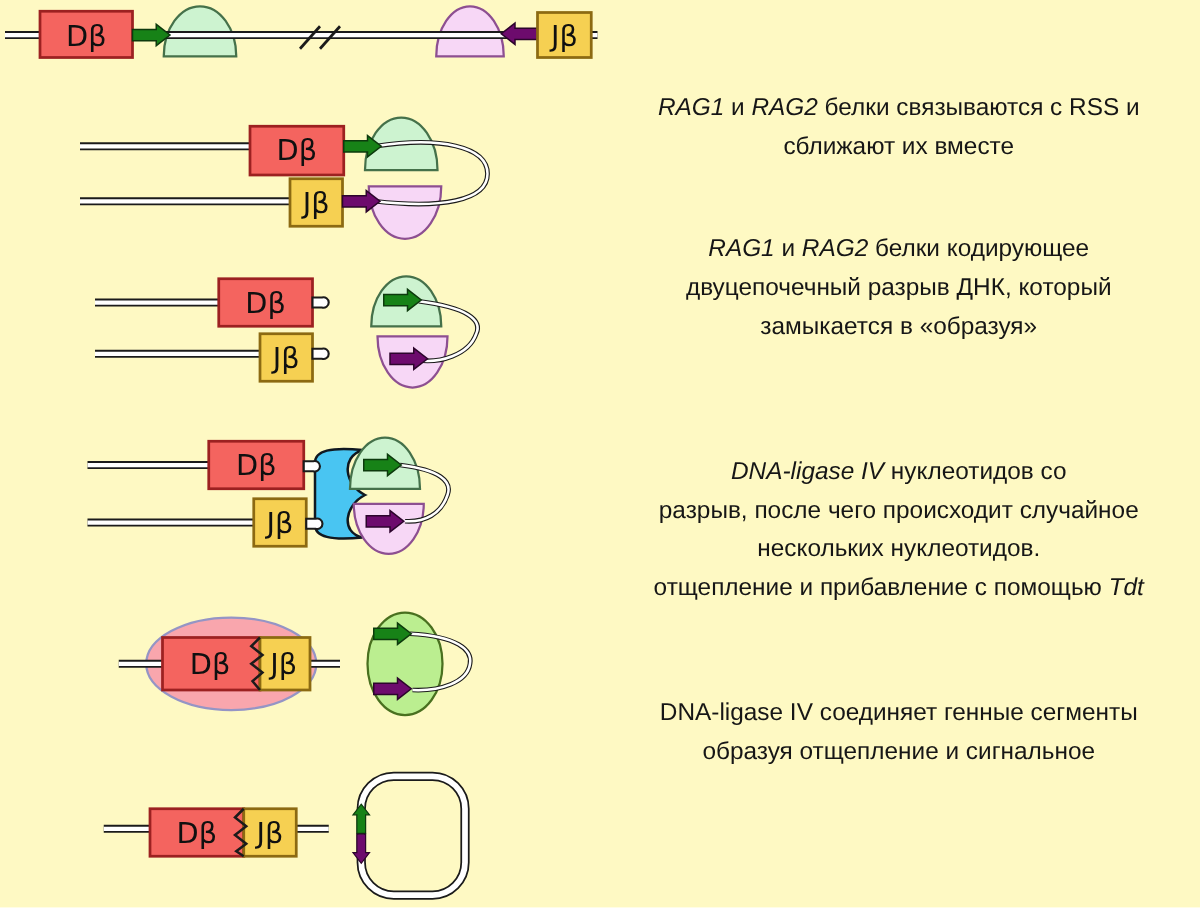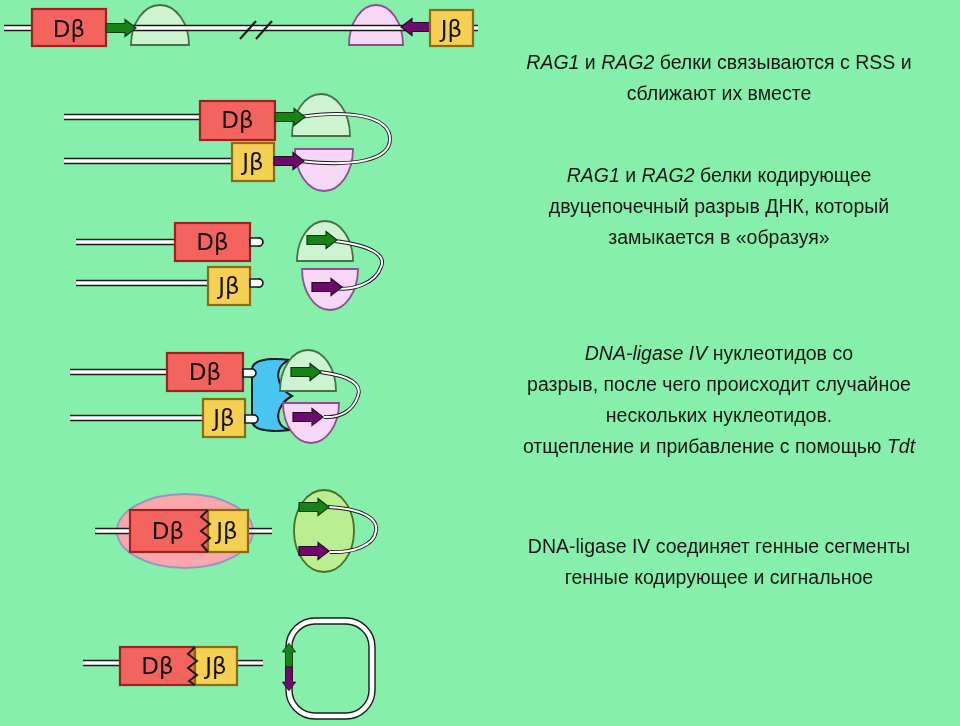--- a/index.html
+++ b/index.html
@@ -1,16 +1,16 @@
 <!DOCTYPE html>
 <html style="--d_box_fill: #f4645f; --d_box_border: #9c2121; --j_box_fill: #f6d052; --j_box_border: #8c6a12; --green_arrow: #178217; --purple_arrow: #6d0b6d; --green_dome_fill: #cdf3d0; --green_dome_border: #45714a; --pink_dome_fill: #f7d7f6; --pink_dome_border: #8d4f91; --blue_complex_fill: #49c5f2; --red_ellipse_fill: #f9a6ad; --red_ellipse_border: #9595c5; --green_ellipse_fill: #bbee90; --green_ellipse_border: #49701f; --dna: #1b1b1b;"><head>
 <meta charset="utf-8">
 <style>
   html,body{margin:0;padding:0;background:#fff;}
-  .page{position:relative;width:960px;height:726px;background:#86efac;overflow:hidden;
+  .page{position:relative;width:960px;height:726px;background:#fef9c3;overflow:hidden;
         font-family:"Liberation Sans",sans-serif;}
   svg{position:absolute;left:0;top:0;}
   
   .dna-b{fill:none;stroke:var(--dna);stroke-width:6.4}
   .dna-w{fill:none;stroke:#fff;stroke-width:3.4}
   .thin-b{fill:none;stroke:var(--dna);stroke-width:3.8}
   .thin-w{fill:none;stroke:#fff;stroke-width:2}
   .loop-b{fill:none;stroke:var(--dna);stroke-width:7.4}
   .loop-w{fill:none;stroke:#fff;stroke-width:4.6}
   .slash{stroke:var(--dna);stroke-width:2.2}
@@ -20,21 +20,21 @@
   .box-j{fill:var(--j_box_fill);stroke:var(--j_box_border);stroke-width:2.2}
   .arr-g{fill:var(--green_arrow);stroke:#0d3a0d;stroke-width:1.2}
   .arr-p{fill:var(--purple_arrow);stroke:#2c052c;stroke-width:1.2}
   .hp{fill:#fff;stroke:var(--dna);stroke-width:1.7}
   .blue{fill:var(--blue_complex_fill);stroke:#101820;stroke-width:2}
   .ell-r{fill:var(--red_ellipse_fill);stroke:var(--red_ellipse_border);stroke-width:1.8}
   .ell-g{fill:var(--green_ellipse_fill);stroke:var(--green_ellipse_border);stroke-width:1.8}
   .zig{fill:none;stroke:var(--dna);stroke-width:2}
   .seg-label{font-family:"DejaVu Sans","Liberation Sans",sans-serif;font-size:23px;fill:#101010;text-anchor:middle}
   .ann{position:absolute;left:484px;width:470px;text-align:center;font-size:19.5px;
-       line-height:31px;color:#161616;}
+       line-height:31px;color:#161616;margin-top:24px;}
   .ann .it{font-style:italic;}
 </style>
 </head>
 <body>
 
 <div class="page">
 
   <svg width="482" height="726" viewBox="0 0 482 726">
     <defs>
       <polygon id="arw" points="-15,-4.5 4,-4.5 4,-8.5 15,0 4,8.5 4,4.5 -15,4.5"></polygon>
@@ -157,16 +157,16 @@
       <div><span>замыкается в «образуя»</span></div>
     </div>
   <div class="ann" style="top:338px">
       <div><span class="it">DNA-ligase IV</span><span> нуклеотидов со</span></div>
       <div><span>разрыв, после чего происходит случайное</span></div>
       <div><span>нескольких нуклеотидов.</span></div>
       <div><span>отщепление и прибавление с помощью </span><span class="it">Tdt</span></div>
     </div>
   <div class="ann" style="top:531px">
       <div><span>DNA-ligase IV соединяет генные сегменты</span></div>
-      <div><span>генные кодирующее и сигнальное</span></div>
+      <div><span>образуя отщепление и сигнальное</span></div>
     </div>
 
 </div>
 
 </body></html>

